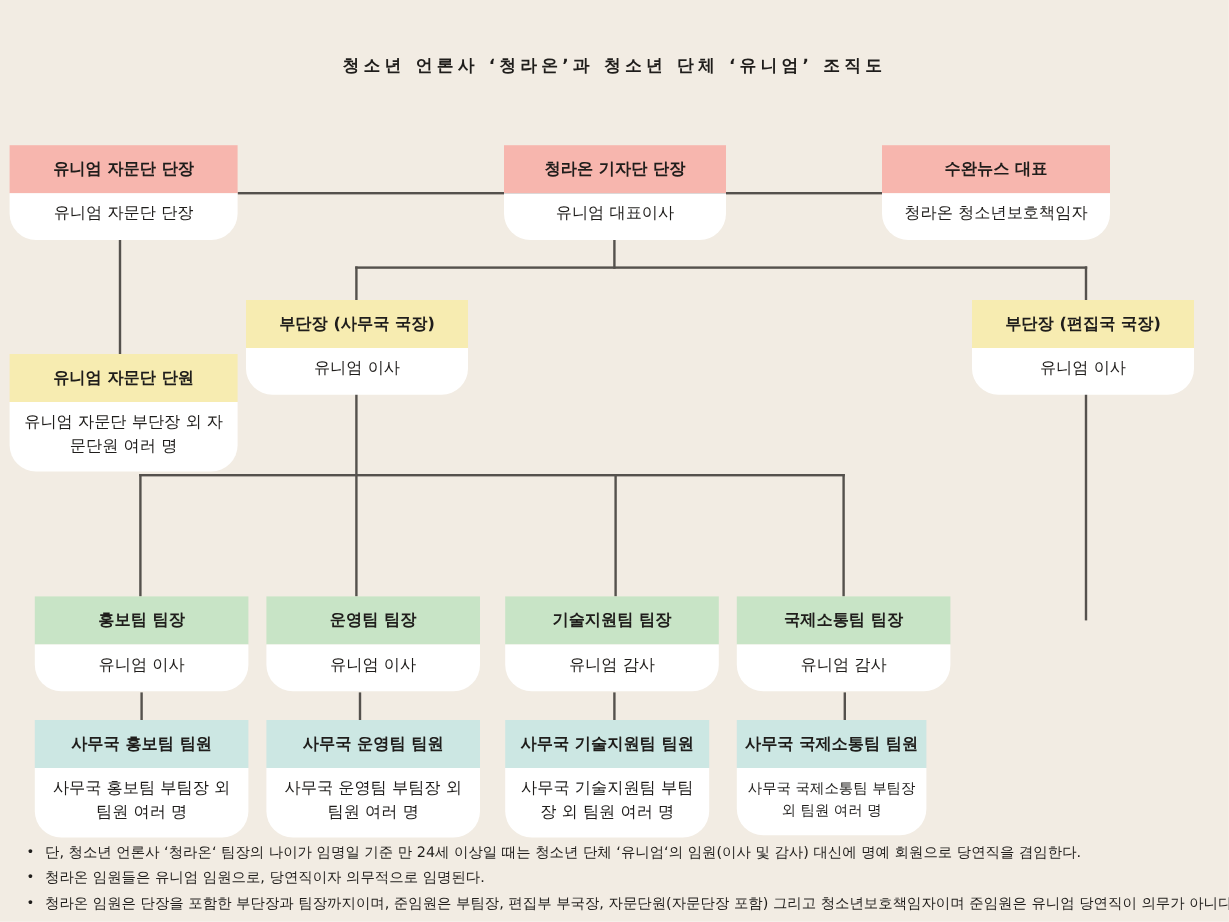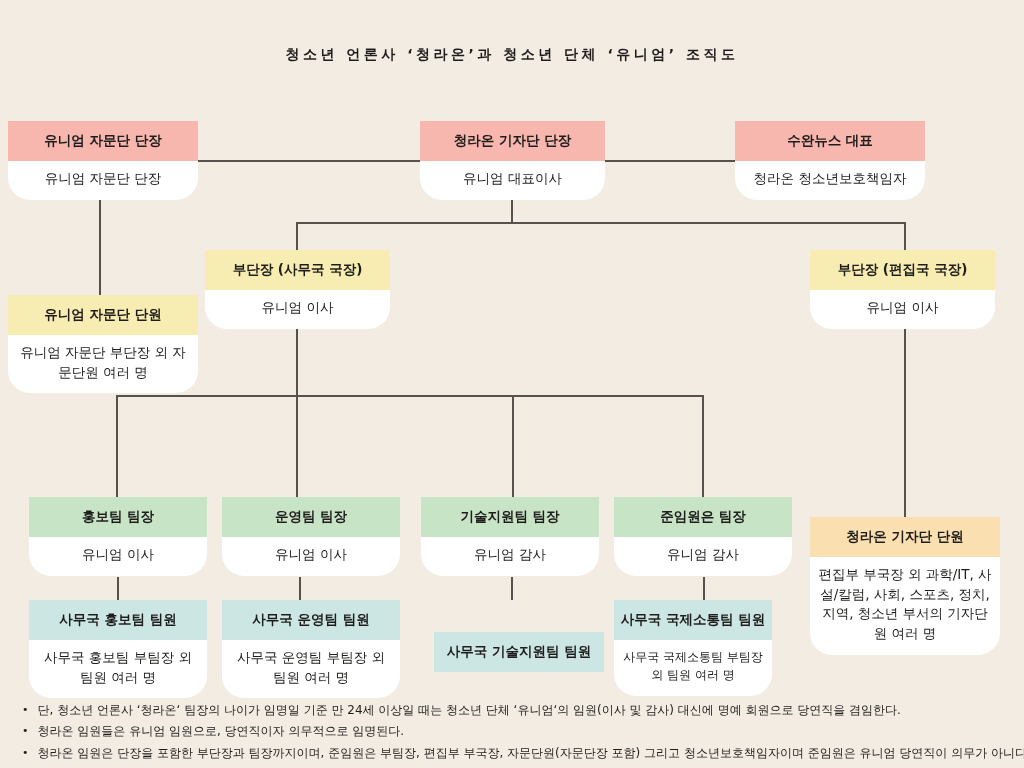--- a/index.html
+++ b/index.html
@@ -95,44 +95,41 @@
   </div>
   <div class="node" style="left:222px;top:497px;width:178px;">
     <div class="node-header c-green">운영팀 팀장</div>
     <div class="node-body">유니엄 이사</div>
   </div>
   <div class="node" style="left:421px;top:497px;width:178px;">
     <div class="node-header c-green">기술지원팀 팀장</div>
     <div class="node-body">유니엄 감사</div>
   </div>
   <div class="node" style="left:614px;top:497px;width:178px;">
-    <div class="node-header c-green">준임원은 팀장</div>
+    <div class="node-header c-green">국제소통팀 팀장</div>
     <div class="node-body">유니엄 감사</div>
   </div>
 
   <div class="node" style="left:29px;top:600px;width:178px;">
     <div class="node-header c-teal">사무국 홍보팀 팀원</div>
     <div class="node-body body-tall">사무국 홍보팀 부팀장 외 팀원 여러 명</div>
   </div>
   <div class="node" style="left:222px;top:600px;width:178px;">
     <div class="node-header c-teal">사무국 운영팀 팀원</div>
     <div class="node-body body-tall">사무국 운영팀 부팀장 외 팀원 여러 명</div>
   </div>
-  <div class="node" style="left:434px;top:600px;width:170px;margin-top:32px;">
+  <div class="node" style="left:421px;top:600px;width:170px;">
     <div class="node-header c-teal">사무국 기술지원팀 팀원</div>
+    <div class="node-body body-tall">사무국 기술지원팀 부팀장 외 팀원 여러 명</div>
   </div>
   <div class="node" style="left:614px;top:600px;width:158px;">
     <div class="node-header c-teal">사무국 국제소통팀 팀원</div>
     <div class="node-body body-tall body-small">사무국 국제소통팀 부팀장 외 팀원 여러 명</div>
   </div>
 
-  <div class="node" style="left:810px;top:517px;width:190px;">
-    <div class="node-header c-orange">청라온 기자단 단원</div>
-    <div class="node-body body-xtall">편집부 부국장 외 과학/IT, 사설/칼럼, 사회, 스포츠, 정치, 지역, 청소년 부서의 기자단원 여러 명</div>
-  </div>
 
   <div class="notes">
     <div class="note">
       <span class="dot">•</span>
       <span>단, 청소년 언론사 ‘청라온‘ 팀장의 나이가 임명일 기준 만 24세 이상일 때는 청소년 단체 ‘유니엄‘의 임원(이사 및 감사) 대신에 명예 회원으로 당연직을 겸임한다.</span>
     </div>
     <div class="note">
       <span class="dot">•</span>
       <span>청라온 임원들은 유니엄 임원으로, 당연직이자 의무적으로 임명된다.</span>
     </div>

